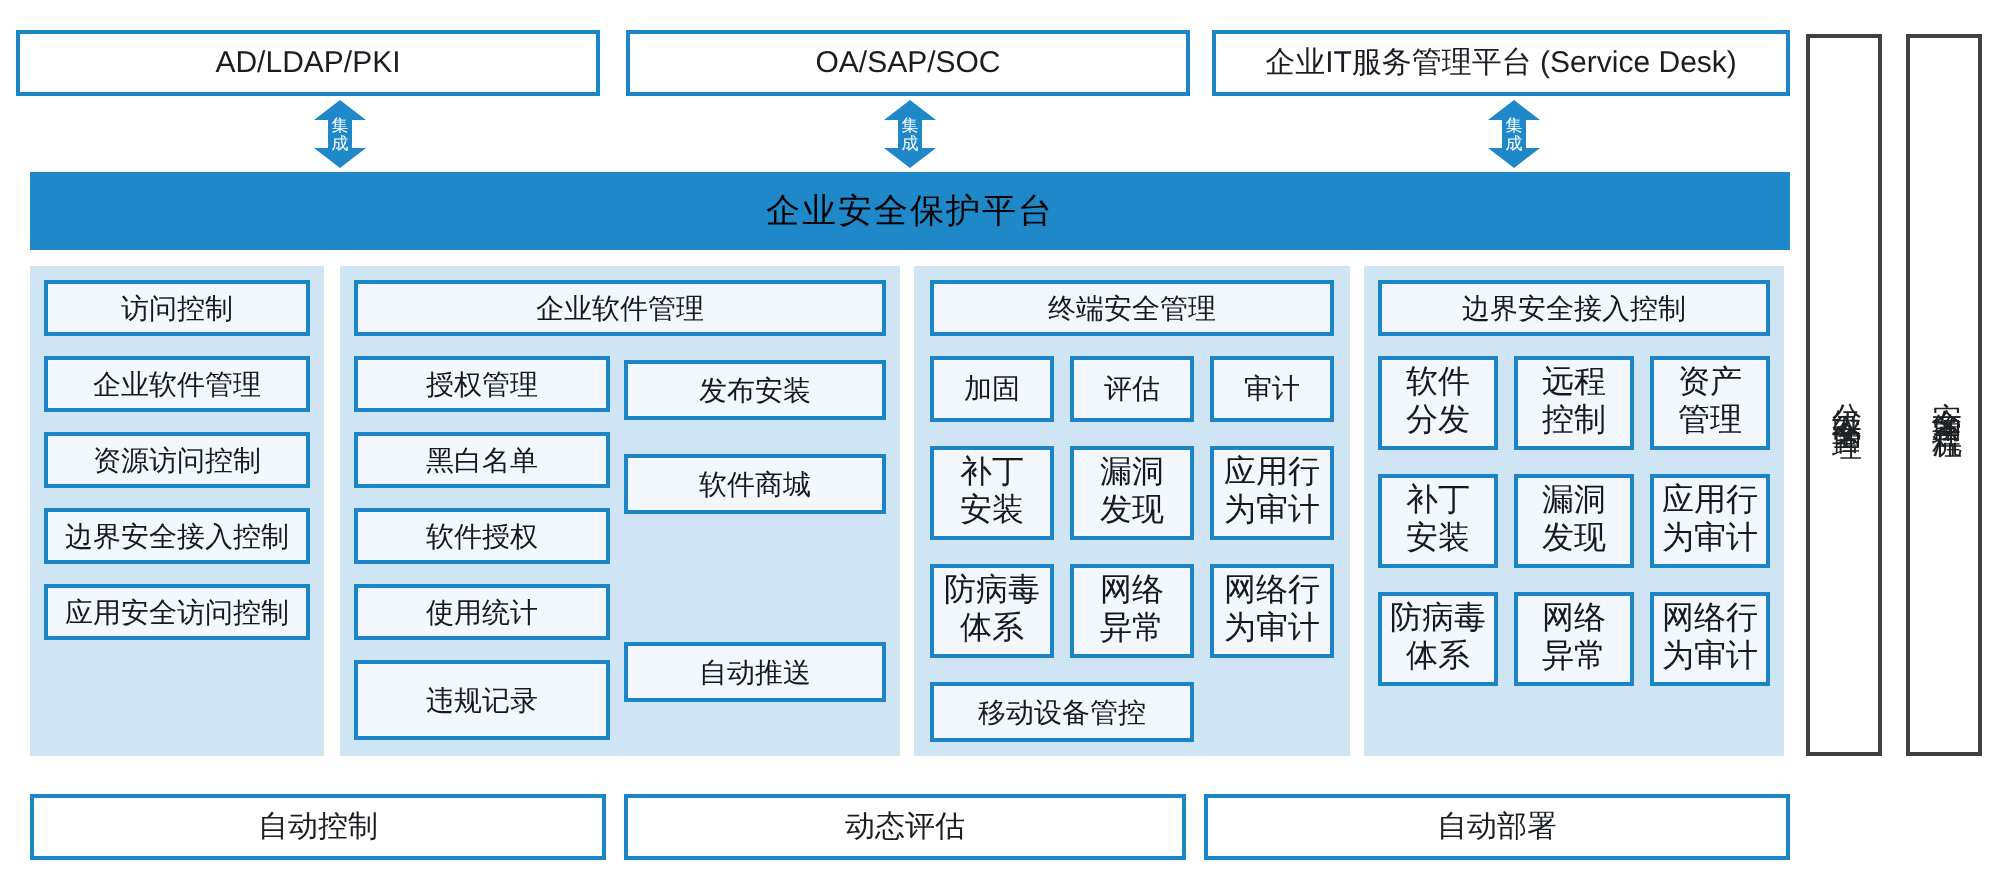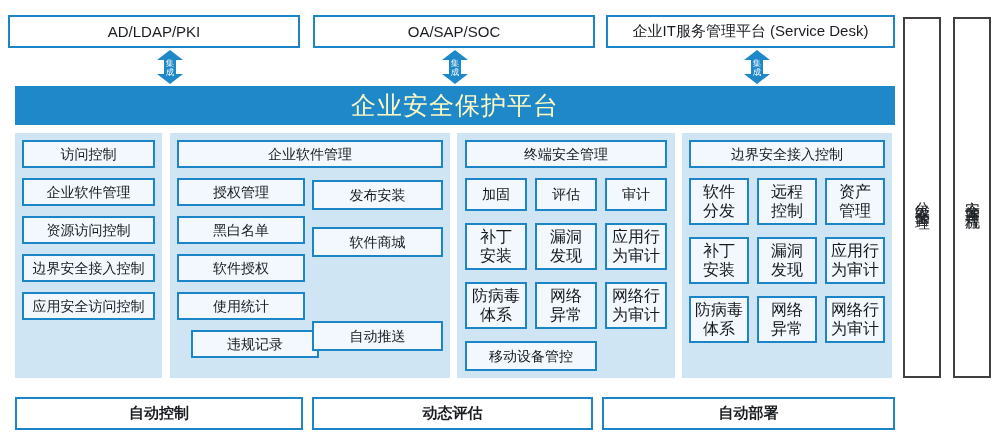--- a/index.html
+++ b/index.html
@@ -29,21 +29,21 @@
     background:#ffffff;
     display:flex;align-items:center;justify-content:center;
     font-size:15px;font-weight:500;color:#1a1d21;
     white-space:nowrap;
   }
   .banner{
     position:absolute;
     left:15px;top:86px;width:880px;height:39px;
     background:#1e88c9;
     display:flex;align-items:center;justify-content:center;
-    font-size:25px;font-weight:500;color:#fef9c3;
+    font-size:17px;font-weight:500;color:#000000;
     letter-spacing:1px;
   }
   .arrow{position:absolute;top:50px;width:26px;height:34px;}
   .panel{
     position:absolute;
     top:133px;height:245px;
     background:var(--panel-bg);
     padding-left:28px;
   }
   .cell{
@@ -66,21 +66,21 @@
     writing-mode:vertical-rl;
     font-size:15px;font-weight:500;color:#1d2024;
     letter-spacing:3px;
   }
   .bbox{
     position:absolute;
     top:397px;height:33px;
     border:2px solid var(--blue);
     background:#ffffff;
     display:flex;align-items:center;justify-content:center;
-    font-size:15px;font-weight:700;color:#1a1d21;
+    font-size:15px;font-weight:400;color:#1a1d21;
   }
 </style>
 </head>
 <body>
 
 <div class="stage">
 
   <div class="tbox" style="left:8px;top:15px;width:292px">AD/LDAP/PKI</div>
   <div class="tbox" style="left:313px;top:15px;width:282px">OA/SAP/SOC</div>
   <div class="tbox" style="left:606px;top:15px;width:289px">企业IT服务管理平台 (Service Desk)</div>
@@ -110,21 +110,21 @@
     <div class="cell" style="left:7px;top:121px;width:133px;height:28px">边界安全接入控制</div>
     <div class="cell" style="left:7px;top:159px;width:133px;height:28px">应用安全访问控制</div>
   </div>
 
   <div class="panel" style="left:170px;width:280px">
     <div class="cell" style="left:7px;top:7px;width:266px;height:28px">企业软件管理</div>
     <div class="cell" style="left:7px;top:45px;width:128px;height:28px">授权管理</div>
     <div class="cell" style="left:7px;top:83px;width:128px;height:28px">黑白名单</div>
     <div class="cell" style="left:7px;top:121px;width:128px;height:28px">软件授权</div>
     <div class="cell" style="left:7px;top:159px;width:128px;height:28px">使用统计</div>
-    <div class="cell" style="left:21px;top:197px;width:128px;height:28px">违规记录</div>
+    <div class="cell" style="left:7px;top:197px;width:128px;height:40px">违规记录</div>
     <div class="cell" style="left:142px;top:47px;width:131px;height:30px">发布安装</div>
     <div class="cell" style="left:142px;top:94px;width:131px;height:30px">软件商城</div>
     <div class="cell" style="left:142px;top:188px;width:131px;height:30px">自动推送</div>
   </div>
 
   <div class="panel" style="left:457px;width:218px">
     <div class="cell" style="left:8px;top:7px;width:202px;height:28px">终端安全管理</div>
     <div class="cell" style="left:8px;top:45px;width:62px;height:33px">加固</div>
     <div class="cell" style="left:78px;top:45px;width:62px;height:33px">评估</div>
     <div class="cell" style="left:148px;top:45px;width:62px;height:33px">审计</div>

